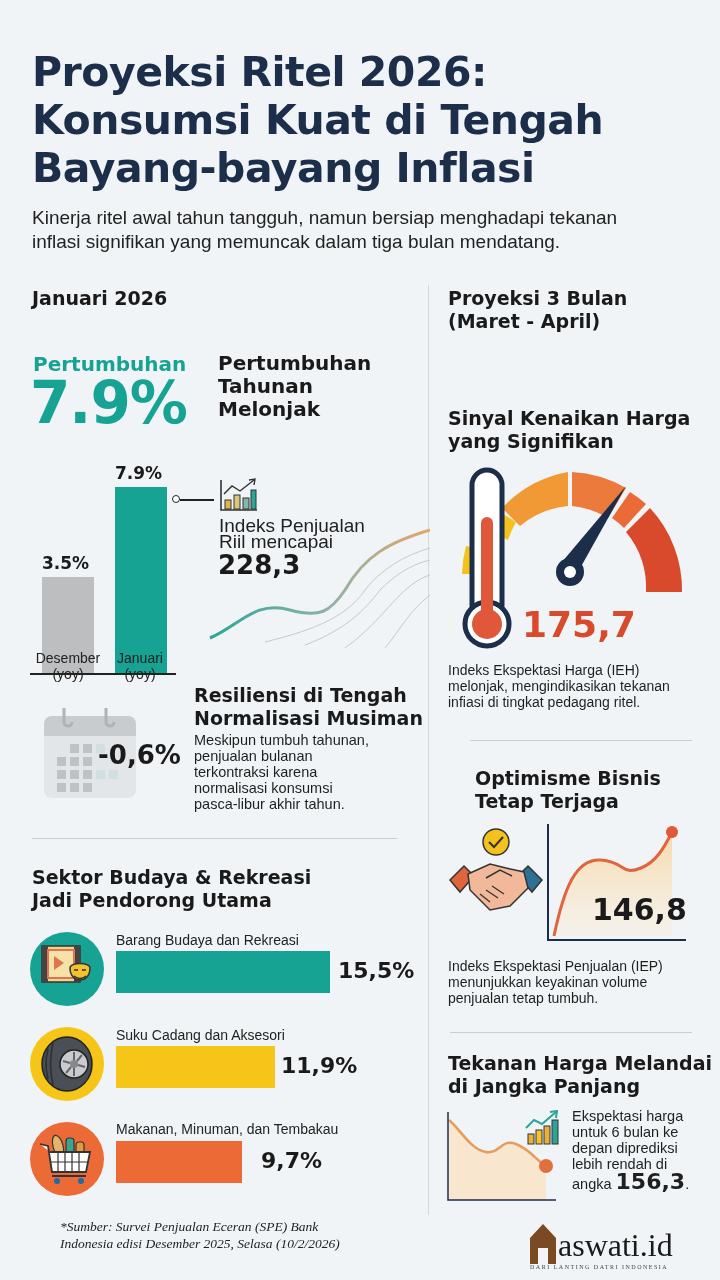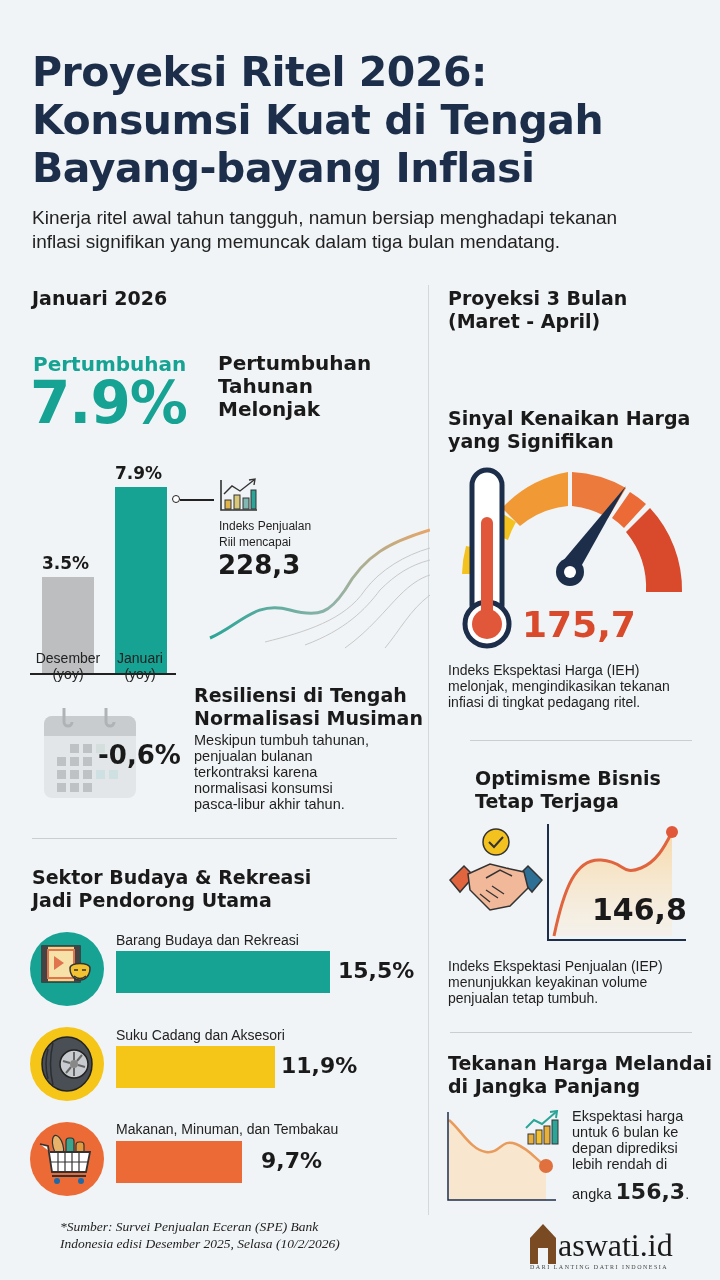--- a/index.html
+++ b/index.html
@@ -71,21 +71,21 @@
 
 <svg class="abs" style="left:219px; top:478px;" width="40" height="34" viewBox="0 0 40 34">
   <path d="M2 2 V32 H38" fill="none" stroke="#333" stroke-width="1.6"></path>
   <rect x="6" y="22" width="6" height="9" fill="#e0b44a" stroke="#333" stroke-width="1"></rect>
   <rect x="15" y="17" width="6" height="14" fill="#d8c87a" stroke="#333" stroke-width="1"></rect>
   <rect x="24" y="20" width="6" height="11" fill="#7fb9b2" stroke="#333" stroke-width="1"></rect>
   <rect x="32" y="12" width="5" height="19" fill="#2aa597" stroke="#333" stroke-width="1"></rect>
   <path d="M5 16 L13 8 L21 13 L35 2" fill="none" stroke="#333" stroke-width="1.4"></path>
   <path d="M30 2 L36 1 L35 7" fill="none" stroke="#333" stroke-width="1.4"></path>
 </svg>
-<div class="abs body-txt" style="left:219px; top:518px; font-size:12px; line-height:16px;">
+<div class="abs body-txt" style="left:219px; top:518px; font-size:19px; line-height:16px;">
   <div>Indeks Penjualan</div>
   <div>Riil mencapai</div>
 </div>
 <div class="abs big-num" style="left:218px; top:550px; font-size:26px; color:#1a1a1a;">228,3</div>
 
 <svg class="abs" style="left:205px; top:520px;" width="225" height="130" viewBox="0 0 225 130">
   <defs>
     <linearGradient id="wg" x1="0" x2="1" y1="0" y2="0">
       <stop offset="0" stop-color="#2aa597"></stop>
       <stop offset="0.55" stop-color="#8fb3a8"></stop>
@@ -276,21 +276,21 @@
   <rect x="28" y="10" width="6" height="24" fill="#2aa597" stroke="#333" stroke-width="1"></rect>
   <path d="M2 18 L10 10 L18 14 L32 2" fill="none" stroke="#2aa597" stroke-width="2"></path>
   <path d="M26 2 L33 1 L32 8" fill="none" stroke="#2aa597" stroke-width="2"></path>
 </svg>
 <div class="abs body-txt" style="left:572px; top:1108px; font-size:14.5px; line-height:16px;">
   <div>Ekspektasi harga</div>
   <div>untuk 6 bulan ke</div>
   <div>depan diprediksi</div>
   <div>lebih rendah di</div>
 </div>
-<div class="abs body-txt" style="left:572px; top:1174px; font-size:14.5px; white-space:nowrap;margin-top:10px;">
+<div class="abs body-txt" style="left:572px; top:1174px; font-size:14.5px; white-space:nowrap;">
   <span>angka</span>
   <span class="big-num" style="font-size:22px;">156,3</span><span>.</span>
 </div>
 
 <div class="abs source">
   <div>*Sumber: Survei Penjualan Eceran (SPE) Bank</div>
   <div>Indonesia edisi Desember 2025, Selasa (10/2/2026)</div>
 </div>
 <div class="abs" style="left:528px; top:1222px; width:180px; height:50px;">
   <svg class="abs" style="left:0; top:0;" width="30" height="42" viewBox="0 0 30 42">

